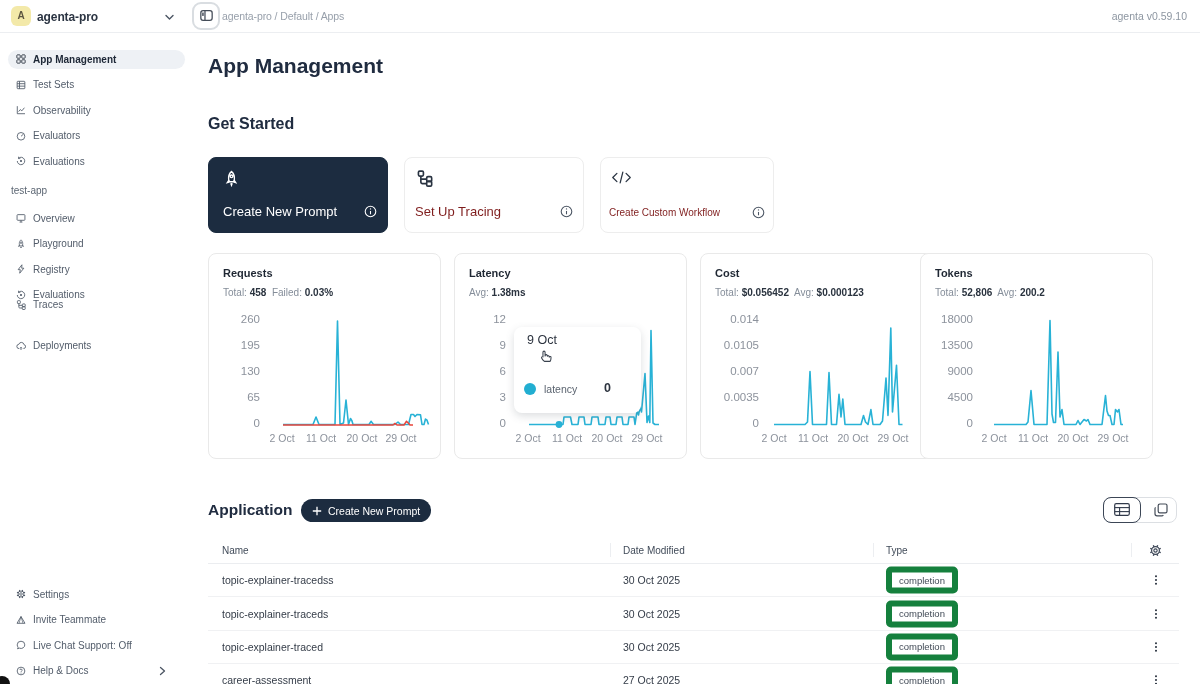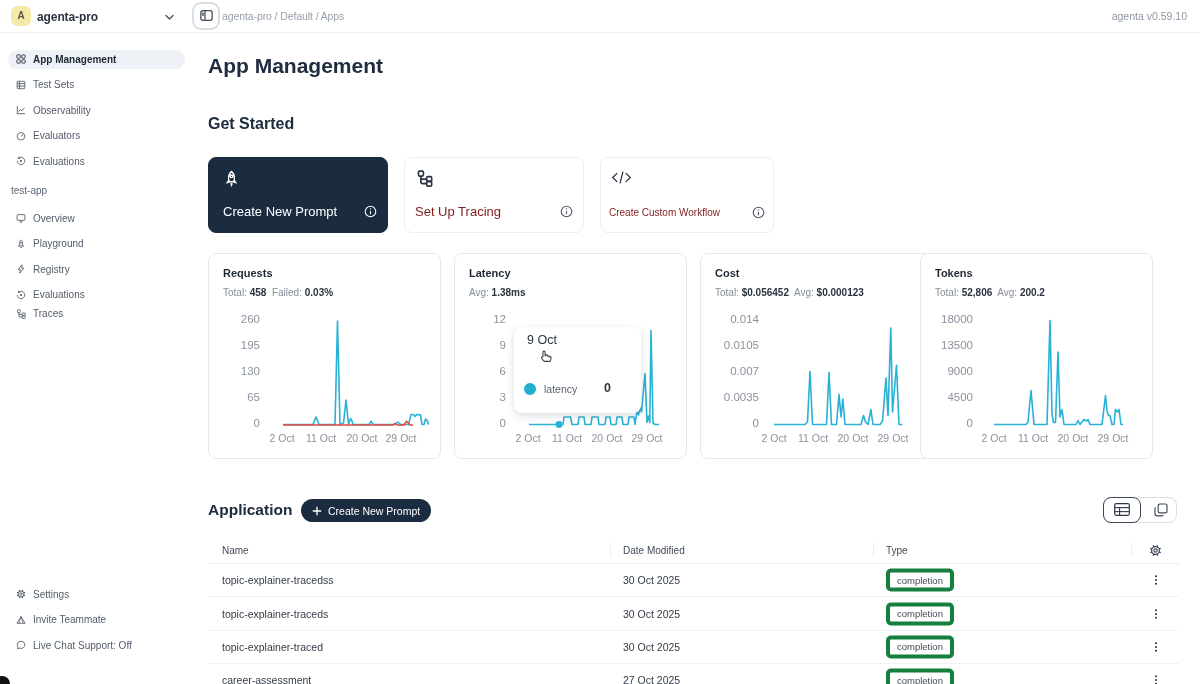--- a/index.html
+++ b/index.html
@@ -57,21 +57,21 @@
 
 
 #apptable { position:absolute; left:0; top:503px; width:971px; }
 .th { height:28px; border-bottom:1px solid #ebedf0; position:relative; font-size:10px; font-weight:500; color:#414b59; }
 .tr { height:33.4px; border-bottom:1px solid #f0f1f3; position:relative; font-size:10.5px; color:#343c48; }
 .c-name { position:absolute; left:14px; top:50%; transform:translateY(-50%); }
 .c-date { position:absolute; left:415px; top:50%; transform:translateY(-50%); }
 .c-type { position:absolute; left:678px; top:50%; transform:translateY(-50%); }
 .c-act  { position:absolute; left:946px; top:50%; transform:translateY(-50%); }
 .vsep { position:absolute; width:1px; height:14px; top:7px; background:#eceef1; }
-.tag { display:inline-block; border:4px solid #15803d; border-radius:5px; padding:1.5px 7px 2.5px; font-size:9.5px; color:#414a56; background:#fff; }
+.tag { display:inline-block; border:6px solid #15803d; border-radius:5px; padding:1.5px 7px 2.5px; font-size:9.5px; color:#414a56; background:#fff; }
 #blackdot { position:absolute; left:-6px; top:676px; width:16px; height:16px; border-radius:50%; background:#111; }
 </style>
 </head>
 <body>
 
 <div id="topbar">
   <div id="avatar">A</div>
   <div id="wsname">agenta-pro</div>
   <svg id="wschev" width="11" height="11" viewBox="0 0 11 11">
       <path d="M2 3.5 L5.5 7 L9 3.5" fill="none" stroke="#4b5563" stroke-width="1.4" stroke-linecap="round" stroke-linejoin="round"></path>
@@ -159,30 +159,38 @@
     Registry</div>
   <div class="side-item" style="top:252px;">
     <svg width="14" height="14" viewBox="0 0 14 14">
         <g fill="none" stroke="#505a68" stroke-width="1.2">
           <path d="M3.3 3.3 a5.2 5.2 0 1 1 -1.5 3.7"></path>
           <path d="M3.5 1 v2.6 h2.6" stroke-width="1.1"></path>
           <circle cx="7" cy="7" r="1.5" fill="#505a68" stroke="none"></circle>
         </g>
       </svg>
     Evaluations</div>
-  <div class="side-item" style="top:271px;">
+  <div class="side-item" style="top:262px;">
     <svg width="14" height="14" viewBox="0 0 14 14">
         <g fill="none" stroke="#505a68" stroke-width="1.2">
           <rect x="2" y="0.9" width="4.1" height="4.1" rx="1"></rect>
           <path d="M4 5 V9.9 a1.3 1.3 0 0 0 1.3 1.3 H8.8 M4 7.5 H8.8"></path>
           <rect x="8.8" y="5.5" width="4.1" height="4.1" rx="1"></rect>
           <rect x="8.8" y="9.2" width="4.1" height="4.1" rx="1"></rect>
         </g>
       </svg>
     Traces</div>
+  <div class="side-item" style="top:303px;">
+    <svg width="14" height="14" viewBox="0 0 14 14">
+        <g fill="none" stroke="#505a68" stroke-width="1.2">
+          <path d="M4.4 10.6 a3 3 0 0 1 -0.4 -6 a3.7 3.7 0 0 1 7.2 0.6 a2.6 2.6 0 0 1 -0.8 5.2"></path>
+          <path d="M7 12.6 V8.9 M5.6 10.2 L7 8.8 L8.4 10.2"></path>
+        </g>
+      </svg>
+    Deployments</div>
 
   <div class="side-item" style="top:577px;">
     <svg width="14" height="14" viewBox="0 0 14 14">
         <g fill="none" stroke="#505a68" stroke-width="1.2" stroke-linejoin="round">
           <path d="M7 2.2 L12.6 11.6 H1.4 Z"></path>
           <path d="M7 2.2 L4.2 11.6 M7 2.2 L9.8 11.6" stroke-width="0.9"></path>
         </g>
       </svg>
     Invite Teammate</div>
   <div class="side-item" style="top:551.5px;">
@@ -192,20 +200,33 @@
           <circle cx="7" cy="7" r="1.8" stroke-width="1.2"></circle>
           <path d="M11.07 8.68 L12.64 9.33 M8.68 11.07 L9.33 12.64 M5.32 11.07 L4.67 12.64 M2.93 8.68 L1.36 9.33 M2.93 5.32 L1.36 4.67 M5.32 2.93 L4.67 1.36 M8.68 2.93 L9.33 1.36 M11.07 5.32 L12.64 4.67" stroke-width="1.5"></path>
         </g>
       </svg>
     Settings</div>
   <div class="side-item" style="top:602.5px;">
     <svg width="14" height="14" viewBox="0 0 14 14">
         <path d="M12.3 6.8 a5.3 5.1 0 1 0 -10.6 0 c0 1.3 .5 2.5 1.3 3.4 L2.1 12.3 l2.7 -.9 a5.3 5.1 0 0 0 7.5 -4.6 Z" fill="none" stroke="#505a68" stroke-width="1.2" stroke-linejoin="round"></path>
       </svg>
     Live Chat Support: Off</div>
+  <div class="side-item" style="top:628px;">
+    <svg width="14" height="14" viewBox="0 0 14 14">
+        <g fill="none" stroke="#505a68" stroke-width="1.2">
+          <circle cx="7" cy="7" r="5.4"></circle>
+          <path d="M5.5 5.6 a1.5 1.5 0 1 1 2.1 1.6 c-.45.2-.6.5-.6 1"></path>
+          <circle cx="7" cy="9.9" r="0.7" fill="#505a68" stroke="none"></circle>
+        </g>
+      </svg>
+    Help &amp; Docs
+    <svg class="chev-r" width="10" height="10" viewBox="0 0 10 10">
+        <path d="M3.5 1.5 L7.5 5 L3.5 8.5" fill="none" stroke="#4b5563" stroke-width="1.3" stroke-linecap="round" stroke-linejoin="round"></path>
+      </svg>
+  </div>
 </div>
 
 <div id="main">
   <h1 class="page">App Management</h1>
   <h2 class="get">Get Started</h2>
   <div id="gscards">
     <div class="gscard dark" style="left:0;">
       <svg width="17" height="17" viewBox="0 0 14 14">
           <g fill="none" stroke="#ffffff" stroke-width="1.1">
             <path d="M7 1.2 C8.7 2.5 9.4 4.7 9.4 6.5 C9.4 7.7 9.2 8.8 8.8 9.7 H5.2 C4.8 8.8 4.6 7.7 4.6 6.5 C4.6 4.7 5.3 2.5 7 1.2 Z"></path>

